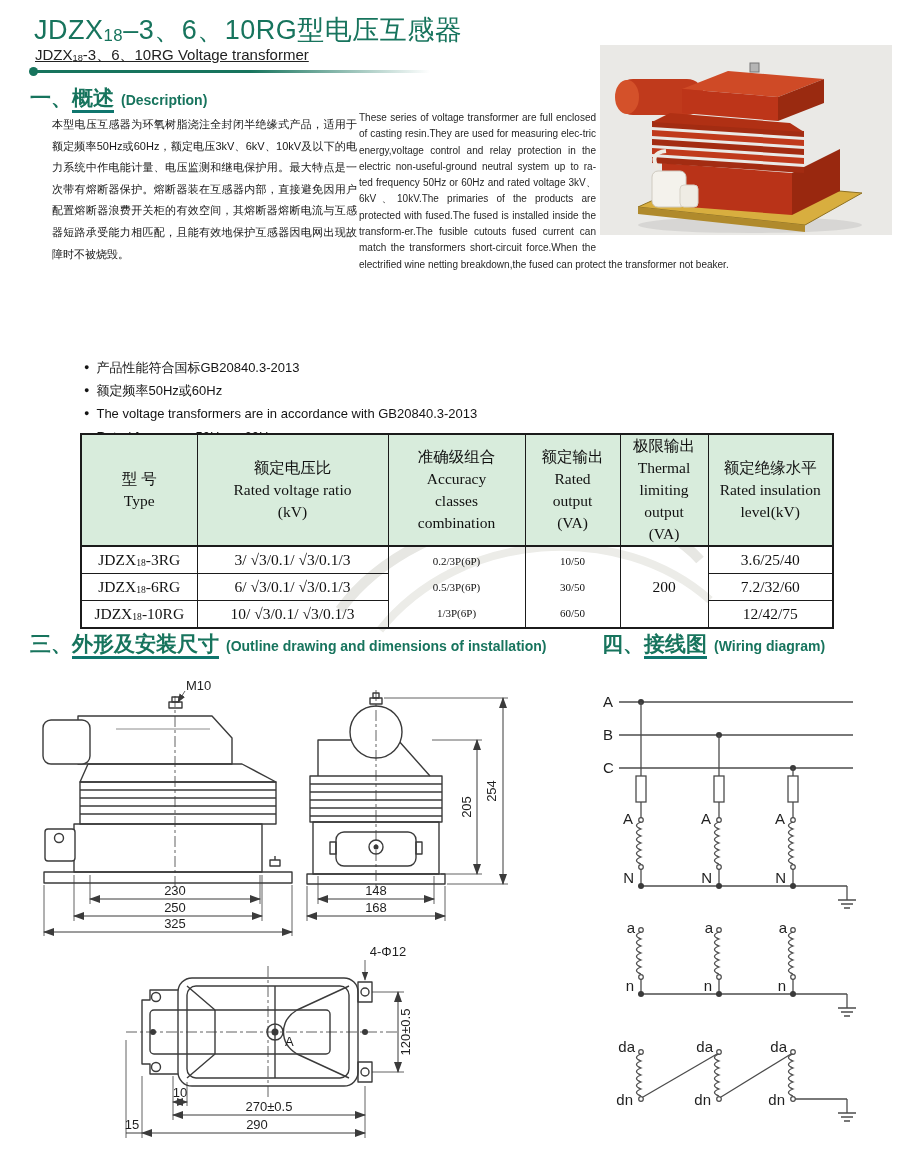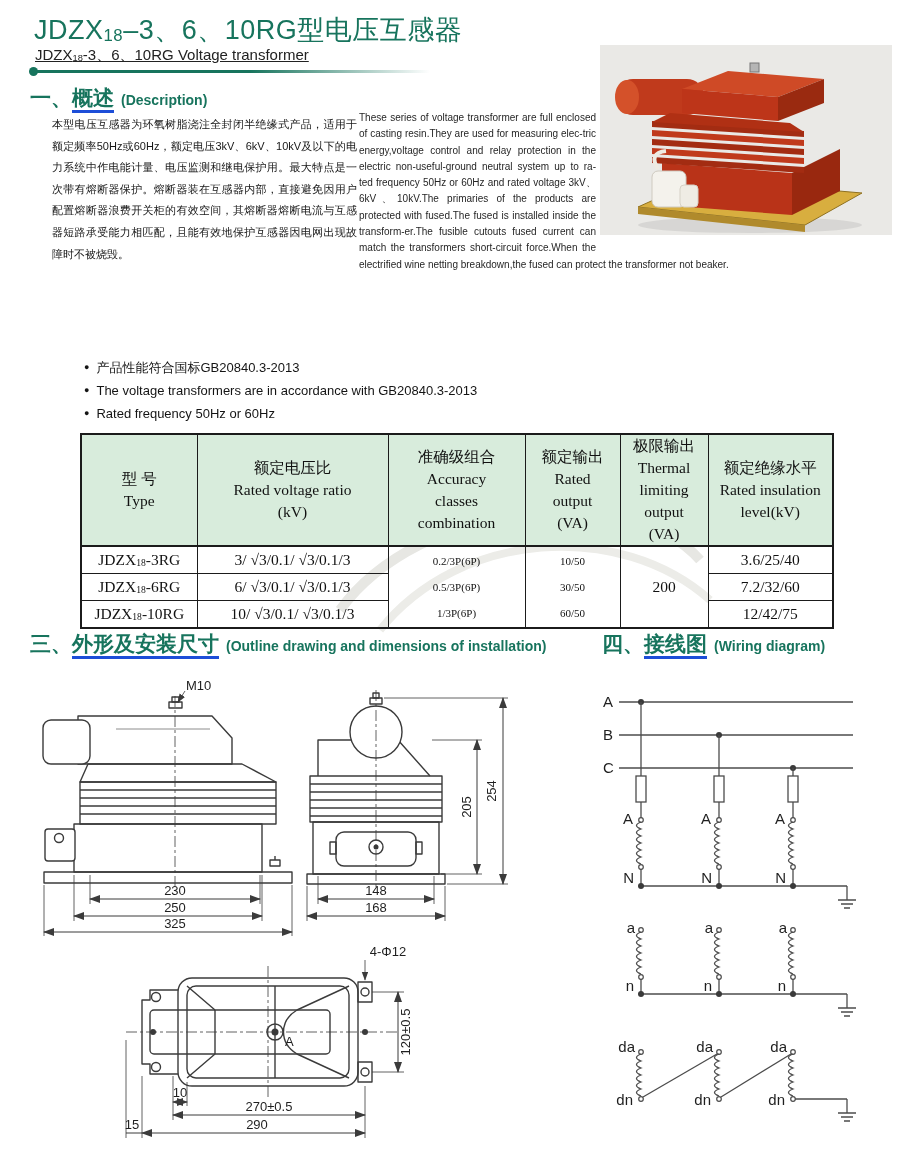--- a/index.html
+++ b/index.html
@@ -8,21 +8,21 @@
   
   .title{position:absolute;left:34px;top:12px;font-size:27px;font-weight:normal;color:#17745d;letter-spacing:.5px;}
   .title .sub, .subtitle .sub{font-size:.62em;vertical-align:-0.12em;}
   .subtitle{position:absolute;left:35px;top:46px;font-size:15px;color:#222;text-decoration:underline;}
   .rule{position:absolute;left:30px;top:70px;width:400px;height:3px;
         background:linear-gradient(to right,#17745d 55%,rgba(23,116,93,0));}
   .rule::before{content:"";position:absolute;left:-1px;top:-3px;width:9px;height:9px;border-radius:50%;background:#17745d;}
   
   .sec{position:absolute;color:#17745d;white-space:nowrap;}
   .sec .num,.sec .cn{font-size:21px;font-weight:bold;}
-  .sec .cn{border-bottom:3px solid #1d4ed8;padding-bottom:1px;margin-top:23px;}
+  .sec .cn{border-bottom:3px solid #0f766e;padding-bottom:1px;margin-top:23px;}
   .sec .en{font-size:14px;font-weight:bold;margin-left:7px;}
   
   .desc-cn{position:absolute;left:52px;top:114px;width:305px;font-size:11px;line-height:21.6px;
            text-align:justify;color:#161616;}
   .desc-en{position:absolute;left:359px;top:110px;width:533px;font-size:10px;line-height:16.3px;
            text-align:justify;color:#262626;}
   .photo-spacer{float:right;width:296px;height:142px;}
   .photo{position:absolute;left:600px;top:45px;width:292px;height:190px;}
   
   .bullets{position:absolute;left:84px;top:356px;font-size:13px;color:#141414;}
@@ -106,20 +106,21 @@
       <polygon points="70,68 190,78 204,87 52,77" fill="#b03014"></polygon>
       <rect x="52" y="126" width="34" height="36" rx="6" fill="#f4f2ec" stroke="#cfcac0"></rect>
       <rect x="80" y="140" width="18" height="22" rx="4" fill="#efece4" stroke="#d6d1c6"></rect>
       <path d="M58,124 q-10,-16 8,-18" fill="none" stroke="#eeebe2" stroke-width="4"></path>
     </g>
   </svg>
 
 
   <div class="bullets">
     <div class="b">产品性能符合国标GB20840.3-2013</div>
+    <div class="b">额定频率50Hz或60Hz</div>
     <div class="b">The voltage transformers are in accordance with GB20840.3-2013</div>
     <div class="b">Rated frequency 50Hz or 60Hz</div>
   </div>
 
   <svg class="watermark" width="420" height="200">
     <path d="M40,170 C120,60 330,40 400,120" fill="none" stroke="#e7e7e3" stroke-width="10"></path>
     <path d="M80,190 C160,90 320,80 410,160" fill="none" stroke="#ecece8" stroke-width="8"></path>
   </svg>
 
   <div class="tblwrap">

